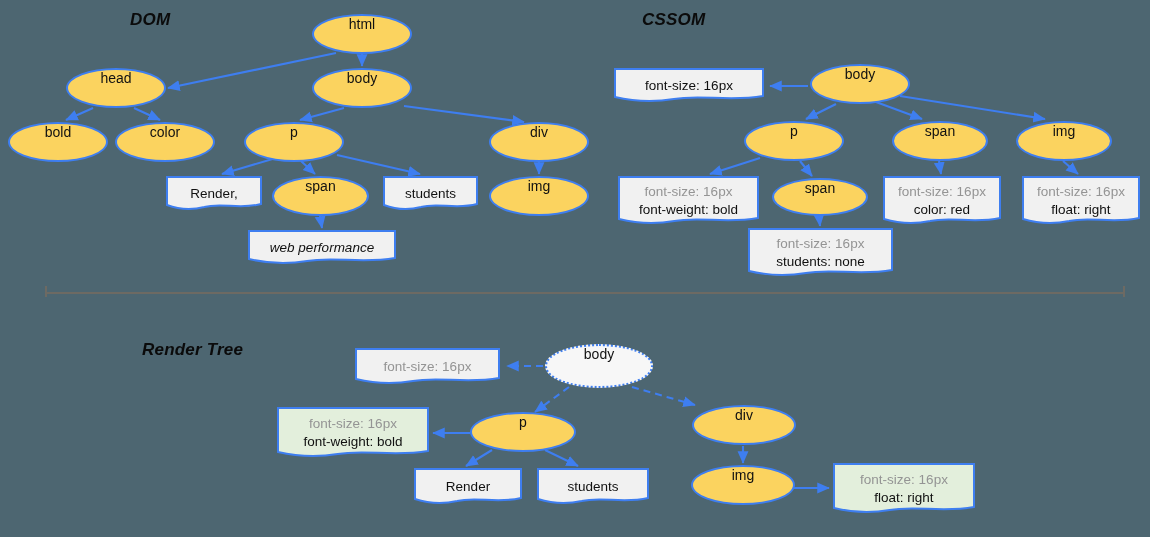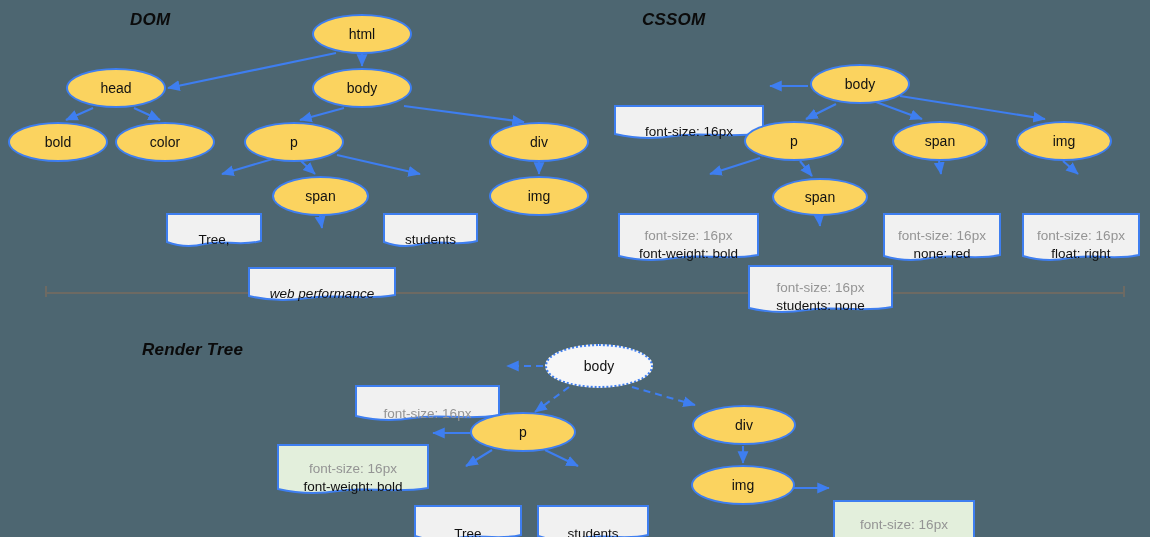--- a/index.html
+++ b/index.html
@@ -19,46 +19,45 @@
     font-style:italic;
     font-size:17px;
     color:#0b0b0b;
     letter-spacing:0.2px;
     white-space:nowrap;
   }
 
   
   .node-ellipse{
     position:absolute;
-    display:flex;align-items:center;justify-content:center;
+    display:flex;justify-content:center;
     background:#fbd35f;
     border:2px solid #3e7ef0;
     border-radius:50%;
     color:#111;
     font-size:14px;
     box-sizing:border-box;
   }
   .node-ellipse.ghost{
     background:#f7f7f7;
     border:2px dotted #3e7ef0;
   }
 
   
   .note{
     position:absolute;
     box-sizing:border-box;
     color:#111;
     font-size:13.5px;
     display:flex;flex-direction:column;
-    align-items:center;justify-content:flex-end;
+    align-items:center;justify-content:center;
     line-height:1.32;
     background:transparent;
     border:none;
     padding:0;
-    margin-top:37px;
   }
   .note .note-bg{
     position:absolute;left:0;top:0;width:100%;height:100%;
     z-index:0;
   }
   .note .note-txt{position:relative;z-index:1;white-space:nowrap;text-align:center;}
   .note .inherited{color:#949494;}
   .note .own{color:#101010;}
 
   .divider{
@@ -148,21 +147,21 @@
       <div class="node-ellipse" style="left: 244px; top: 122px; width: 100px; height: 40px;">
         <span>p</span>
       </div>
       <div class="node-ellipse" style="left: 489px; top: 122px; width: 100px; height: 40px;">
         <span>div</span>
       </div>
       <div class="note" style="left: 166px; top: 176px; width: 96px; height: 36px;">
         <svg class="note-bg" viewBox="0 0 96 36" preserveAspectRatio="none">
           <path d="M1,1 L95,1 L95,28 C72.96000000000001,34 55.67999999999999,26 38.400000000000006,31 C23.04,35 11.52,33 1,29 Z" fill="#f1f1f1" stroke="#3e7ef0" stroke-width="2"></path>
         </svg>
-        <div class="note-txt">Tree,</div>
+        <div class="note-txt">Render,</div>
       </div>
       <div class="node-ellipse" style="left: 272px; top: 176px; width: 97px; height: 40px;">
         <span>span</span>
       </div>
       <div class="note" style="left: 383px; top: 176px; width: 95px; height: 36px;">
         <svg class="note-bg" viewBox="0 0 95 36" preserveAspectRatio="none">
           <path d="M1,1 L94,1 L94,28 C72.2,34 55.099999999999994,26 38,31 C22.8,35 11.4,33 1,29 Z" fill="#f1f1f1" stroke="#3e7ef0" stroke-width="2"></path>
         </svg>
         <div class="note-txt">students</div>
       </div>
@@ -206,21 +205,21 @@
       </div>
       <div class="node-ellipse" style="left: 772px; top: 178px; width: 96px; height: 38px;">
         <span>span</span>
       </div>
       <div class="note" style="left: 883px; top: 176px; width: 118px; height: 50px;">
         <svg class="note-bg" viewBox="0 0 118 50" preserveAspectRatio="none">
           <path d="M1,1 L117,1 L117,42 C89.68,48 68.44,40 47.2,45 C28.32,49 14.16,47 1,43 Z" fill="#f1f1f1" stroke="#3e7ef0" stroke-width="2"></path>
         </svg>
         <div class="note-txt">
           <div class="inherited">font-size: 16px</div>
-          <div class="own">none: red</div>
+          <div class="own">color: red</div>
         </div>
       </div>
       <div class="note" style="left: 1022px; top: 176px; width: 118px; height: 50px;">
         <svg class="note-bg" viewBox="0 0 118 50" preserveAspectRatio="none">
           <path d="M1,1 L117,1 L117,42 C89.68,48 68.44,40 47.2,45 C28.32,49 14.16,47 1,43 Z" fill="#f1f1f1" stroke="#3e7ef0" stroke-width="2"></path>
         </svg>
         <div class="note-txt">
           <div class="inherited">font-size: 16px</div>
           <div class="own">float: right</div>
         </div>
@@ -257,21 +256,21 @@
       <div class="node-ellipse" style="left: 470px; top: 412px; width: 106px; height: 40px;">
         <span>p</span>
       </div>
       <div class="node-ellipse" style="left: 692px; top: 405px; width: 104px; height: 40px;">
         <span>div</span>
       </div>
       <div class="note" style="left: 414px; top: 468px; width: 108px; height: 38px;">
         <svg class="note-bg" viewBox="0 0 108 38" preserveAspectRatio="none">
           <path d="M1,1 L107,1 L107,30 C82.08,36 62.63999999999999,28 43.2,33 C25.919999999999998,37 12.959999999999999,35 1,31 Z" fill="#f1f1f1" stroke="#3e7ef0" stroke-width="2"></path>
         </svg>
-        <div class="note-txt">Tree</div>
+        <div class="note-txt">Render</div>
       </div>
       <div class="note" style="left: 537px; top: 468px; width: 112px; height: 38px;">
         <svg class="note-bg" viewBox="0 0 112 38" preserveAspectRatio="none">
           <path d="M1,1 L111,1 L111,30 C85.12,36 64.96,28 44.800000000000004,33 C26.88,37 13.44,35 1,31 Z" fill="#f1f1f1" stroke="#3e7ef0" stroke-width="2"></path>
         </svg>
         <div class="note-txt">students</div>
       </div>
       <div class="node-ellipse" style="left: 691px; top: 465px; width: 104px; height: 40px;">
         <span>img</span>
       </div>

